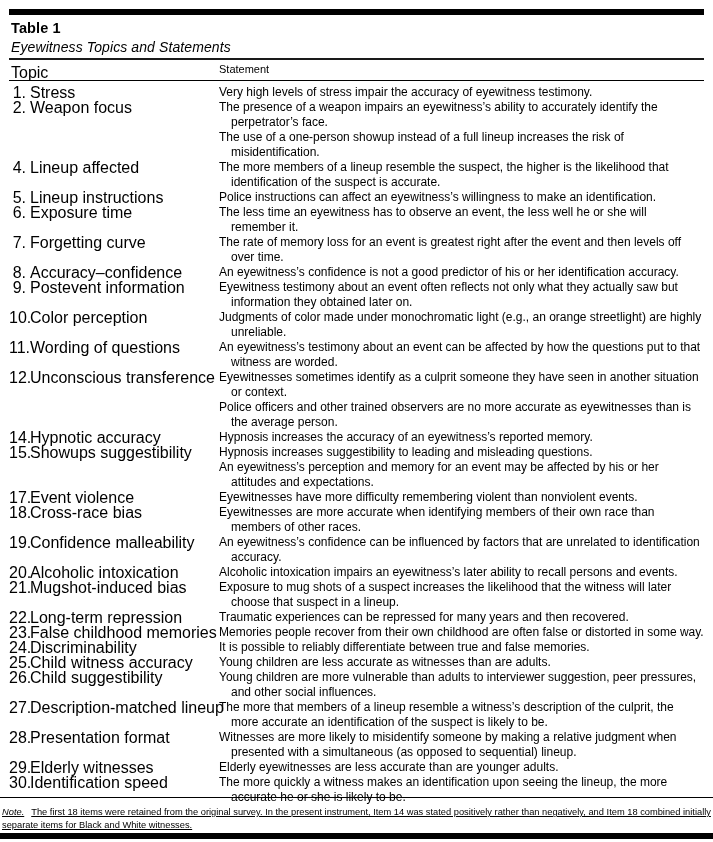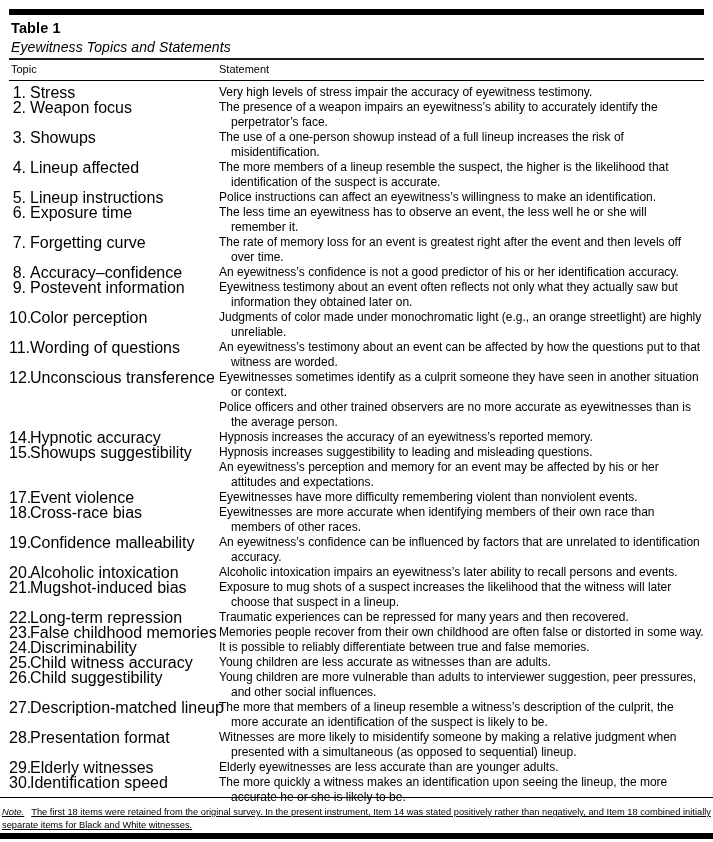--- a/index.html
+++ b/index.html
@@ -69,21 +69,21 @@
 
   
   .colheads {
     position: relative;
     height: 20px;
   }
   .colhead-topic {
     position: absolute;
     left: 2px;
     top: 3px;
-    font-size: 11px;
+    font-size: 16px;
     line-height: 1.2;
   }
   .colhead-statement {
     position: absolute;
     left: 210px;
     right: 2px;
     top: 3px;
     font-size: 11px;
     line-height: 1.2;
   }
@@ -171,21 +171,20 @@
   <div class="rows" id="rows-container">
       <div class="row">
         <div class="row-topic"><span class="num">1.</span><span>Stress</span></div>
         <div class="row-statement">Very high levels of stress impair the accuracy of eyewitness testimony.</div>
       </div>
       <div class="row">
         <div class="row-topic"><span class="num">2.</span><span>Weapon focus</span></div>
         <div class="row-statement">The presence of a weapon impairs an eyewitness’s ability to accurately identify the perpetrator’s face.</div>
       </div>
       <div class="row">
-        <div class="row-topic"><span class="num">3.</span><span>Showups</span></div>
         <div class="row-statement">The use of a one-person showup instead of a full lineup increases the risk of misidentification.</div>
       </div>
       <div class="row">
         <div class="row-topic"><span class="num">4.</span><span>Lineup affected</span></div>
         <div class="row-statement">The more members of a lineup resemble the suspect, the higher is the likelihood that identification of the suspect is accurate.</div>
       </div>
       <div class="row">
         <div class="row-topic"><span class="num">5.</span><span>Lineup instructions</span></div>
         <div class="row-statement">Police instructions can affect an eyewitness’s willingness to make an identification.</div>
       </div>

